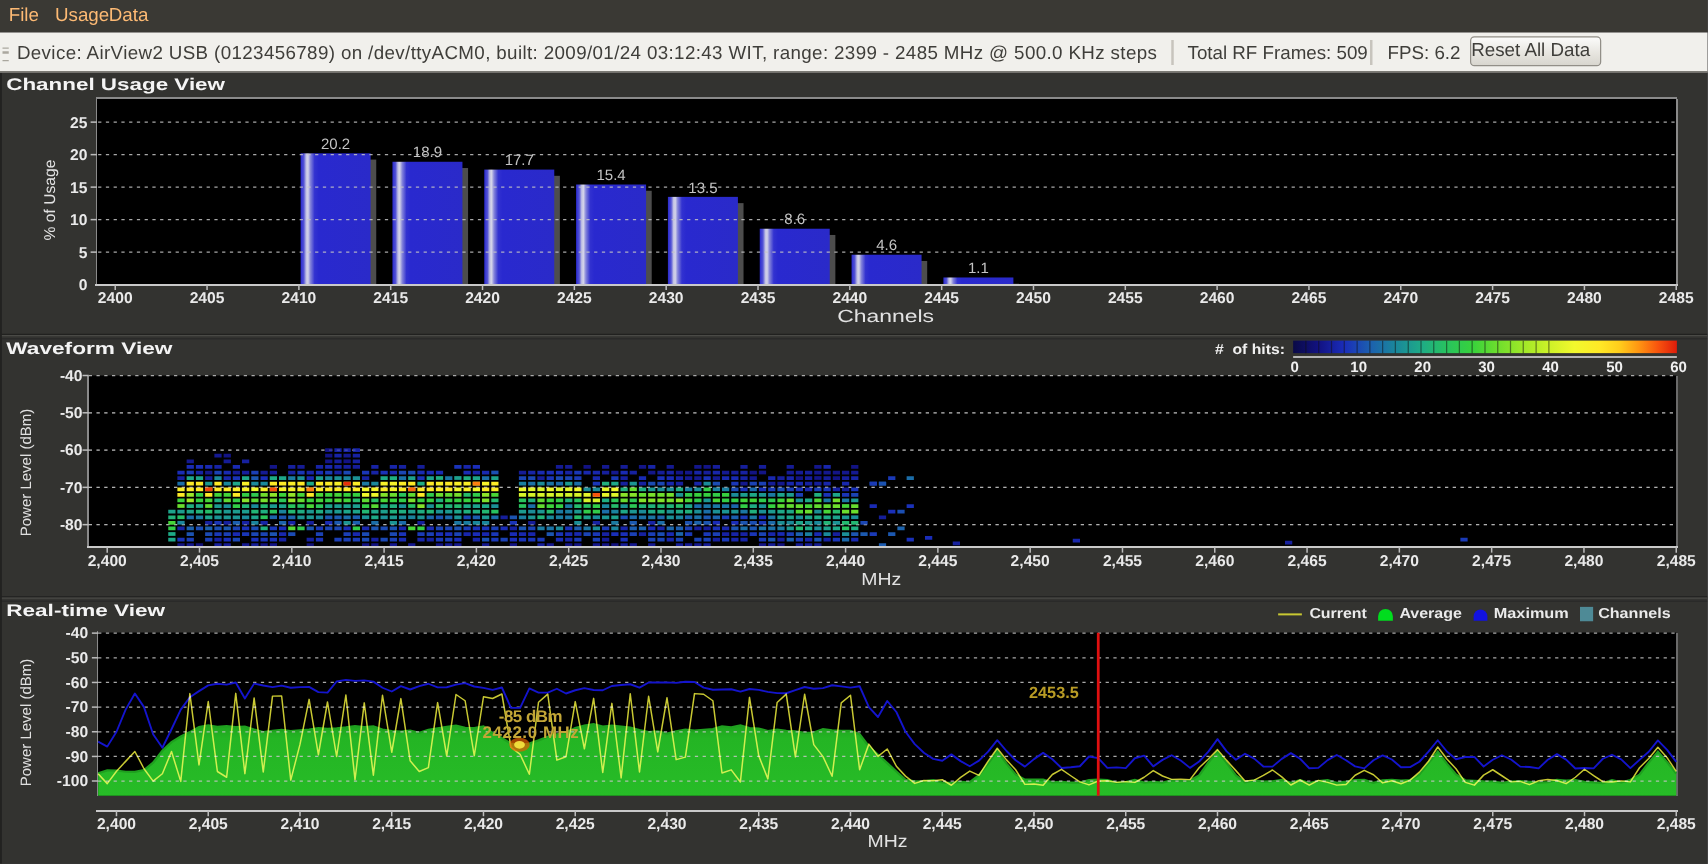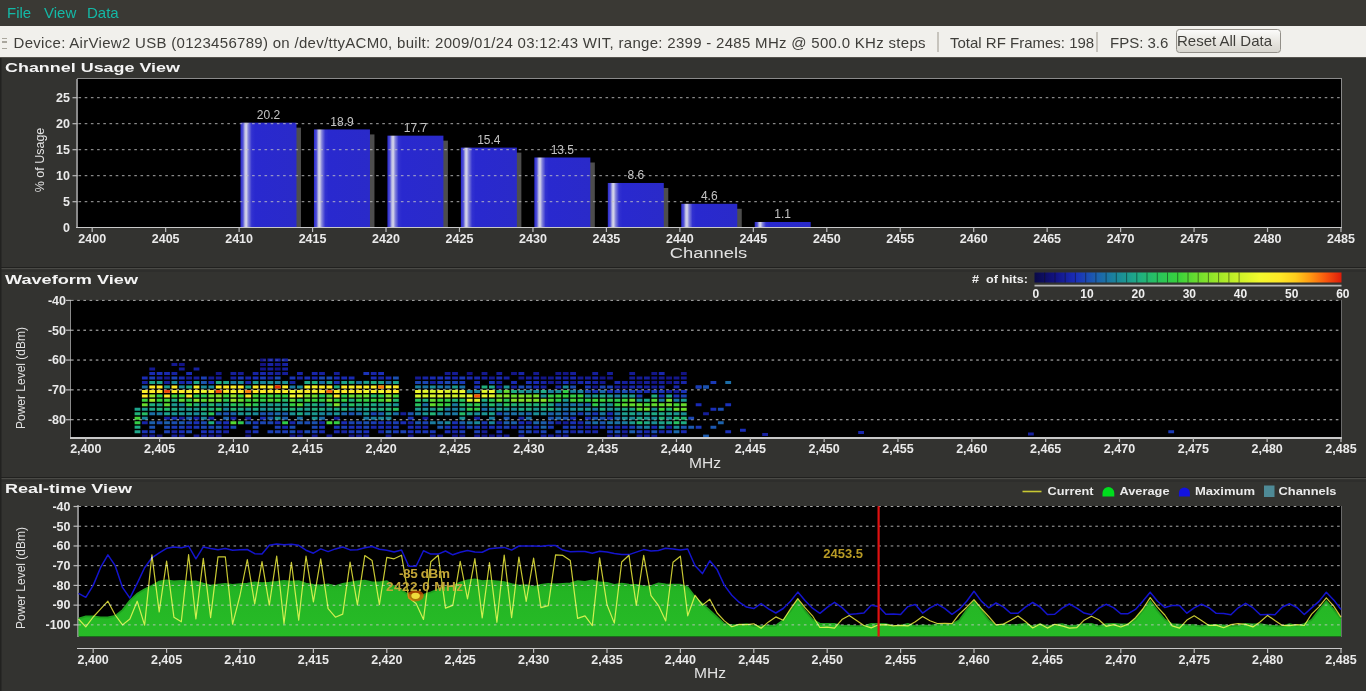--- a/index.html
+++ b/index.html
@@ -1,16 +1,16 @@
 <!DOCTYPE html>
 <html><head><meta charset="utf-8"><style>
 html,body{margin:0;padding:0;width:1366px;height:691px;overflow:hidden;background:#333330;
 font-family:"Liberation Sans",sans-serif;}
 #menubar{position:absolute;left:0;top:0;width:1366px;height:26px;background:#3a3934;}
-#menubar span{position:absolute;top:4px;font-size:15px;color:#14b8a6;}
+#menubar span{position:absolute;top:4px;font-size:15px;color:#fdba74;}
 #devbar{position:absolute;left:0;top:26px;width:1366px;height:32px;background:#f1f0ec;border-bottom:1px solid #56544e;box-sizing:border-box;}
 #devbar .t{position:absolute;top:7.5px;font-size:15px;color:#3f3e3a;white-space:pre;}
 .sep{position:absolute;top:6px;width:1.5px;height:20px;background:#c7c4bd;}
 #grip{position:absolute;left:2px;top:12px;width:5px;height:9px;
 border-top:1.5px solid #aaa79e;border-bottom:1.5px solid #aaa79e;}
 #grip div{height:1.5px;background:#aaa79e;margin-top:2.2px;}
 #btn{position:absolute;left:1176px;top:3px;width:105px;height:24px;background:linear-gradient(#fbfbfa,#e6e4de 60%,#d8d6cf);
 border:1px solid #928f88;border-radius:3.5px;box-sizing:border-box;
 font-size:15px;color:#3f3e3a;line-height:21px;}
 svg{position:absolute;left:0;top:0;}
@@ -689,26 +689,26 @@
 <line x1="1194.2" y1="648.6" x2="1194.2" y2="652.9" stroke="#bdbdbd" stroke-width="1.2"></line>
 <text x="1194.2" y="663.5" font-family="Liberation Sans, sans-serif" font-size="12.5" font-weight="bold" fill="#eaeaea" text-anchor="middle">2,475</text>
 <line x1="1267.6" y1="648.6" x2="1267.6" y2="652.9" stroke="#bdbdbd" stroke-width="1.2"></line>
 <text x="1267.6" y="663.5" font-family="Liberation Sans, sans-serif" font-size="12.5" font-weight="bold" fill="#eaeaea" text-anchor="middle">2,480</text>
 <line x1="1341" y1="648.6" x2="1341" y2="652.9" stroke="#bdbdbd" stroke-width="1.2"></line>
 <text x="1341" y="663.5" font-family="Liberation Sans, sans-serif" font-size="12.5" font-weight="bold" fill="#eaeaea" text-anchor="middle">2,485</text>
 <text x="710" y="677.5" font-family="Liberation Sans, sans-serif" font-size="14" font-weight="normal" fill="#e2e2e2" text-anchor="middle" textLength="32" lengthAdjust="spacingAndGlyphs">MHz</text>
 </svg>
 <div id="menubar">
     <span style="left:7px">File</span>
-    <span style="left:44px">View</span>
+    <span style="left:44px">Usage</span>
     <span style="left:87px">Data</span>
   </div>
 <div id="devbar">
 <div id="grip">
       <div></div>
     </div>
 <div class="t" style="left:13.5px;width:911px;letter-spacing:0.30px">Device: AirView2 USB (0123456789) on /dev/ttyACM0, built: 2009/01/24 03:12:43 WIT, range: 2399 - 2485 MHz @ 500.0 KHz steps</div>
 <div class="sep" style="left:937px"></div>
-<div class="t" style="left:950px">Total RF Frames: 198</div>
+<div class="t" style="left:950px">Total RF Frames: 509</div>
 <div class="sep" style="left:1096px"></div>
-<div class="t" style="left:1110px">FPS: 3.6</div>
+<div class="t" style="left:1110px">FPS: 6.2</div>
 <div id="btn">Reset All Data</div>
 </div>
 
 </body></html>

